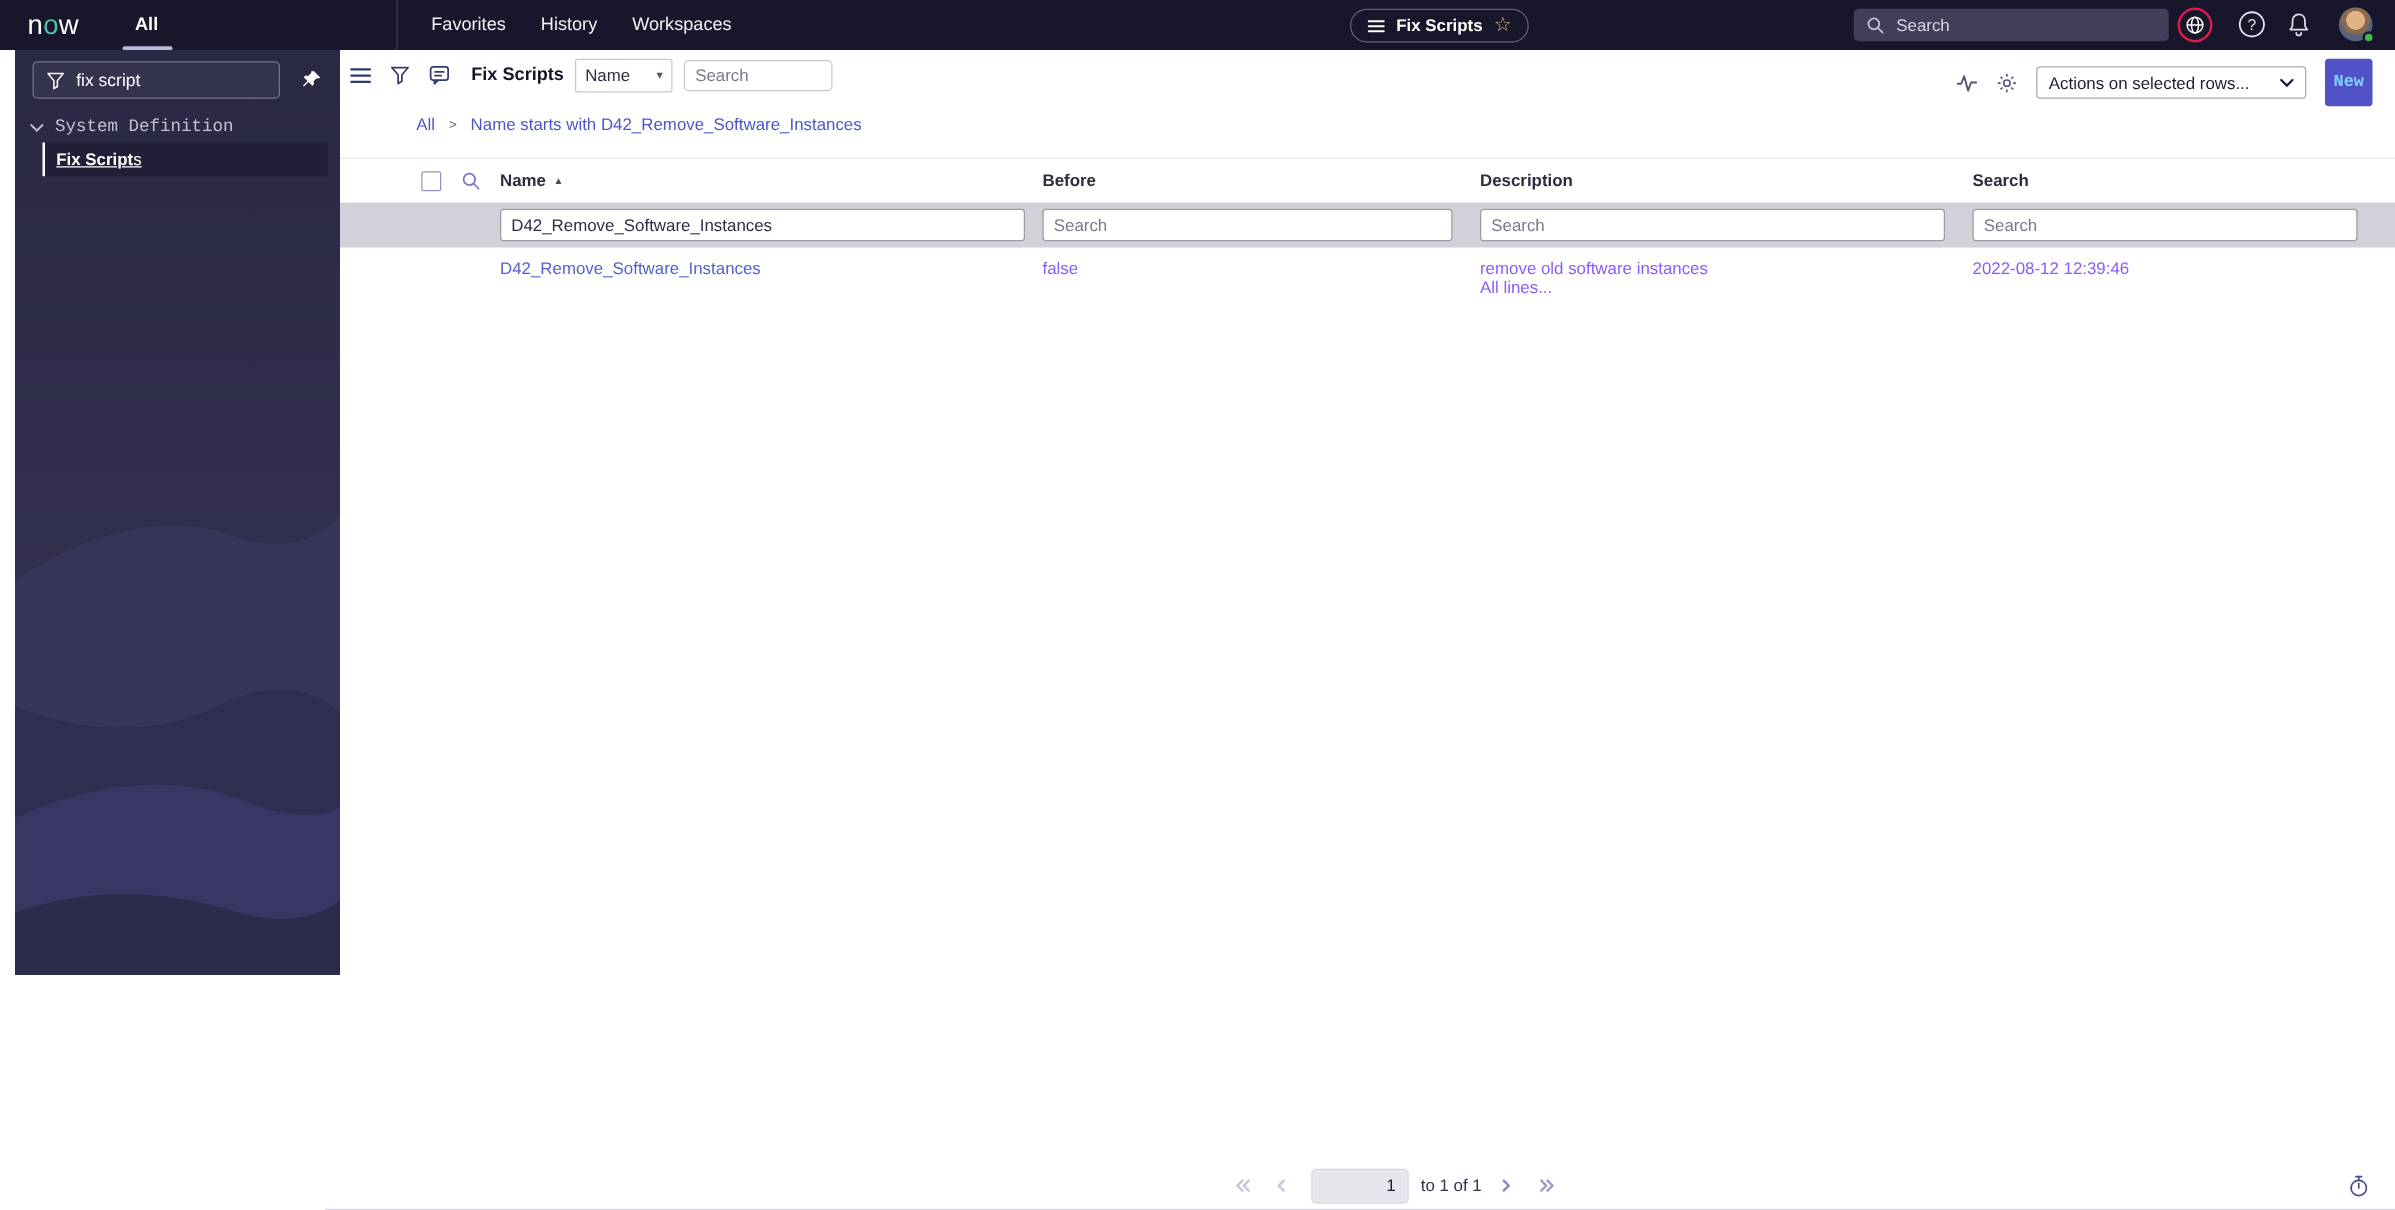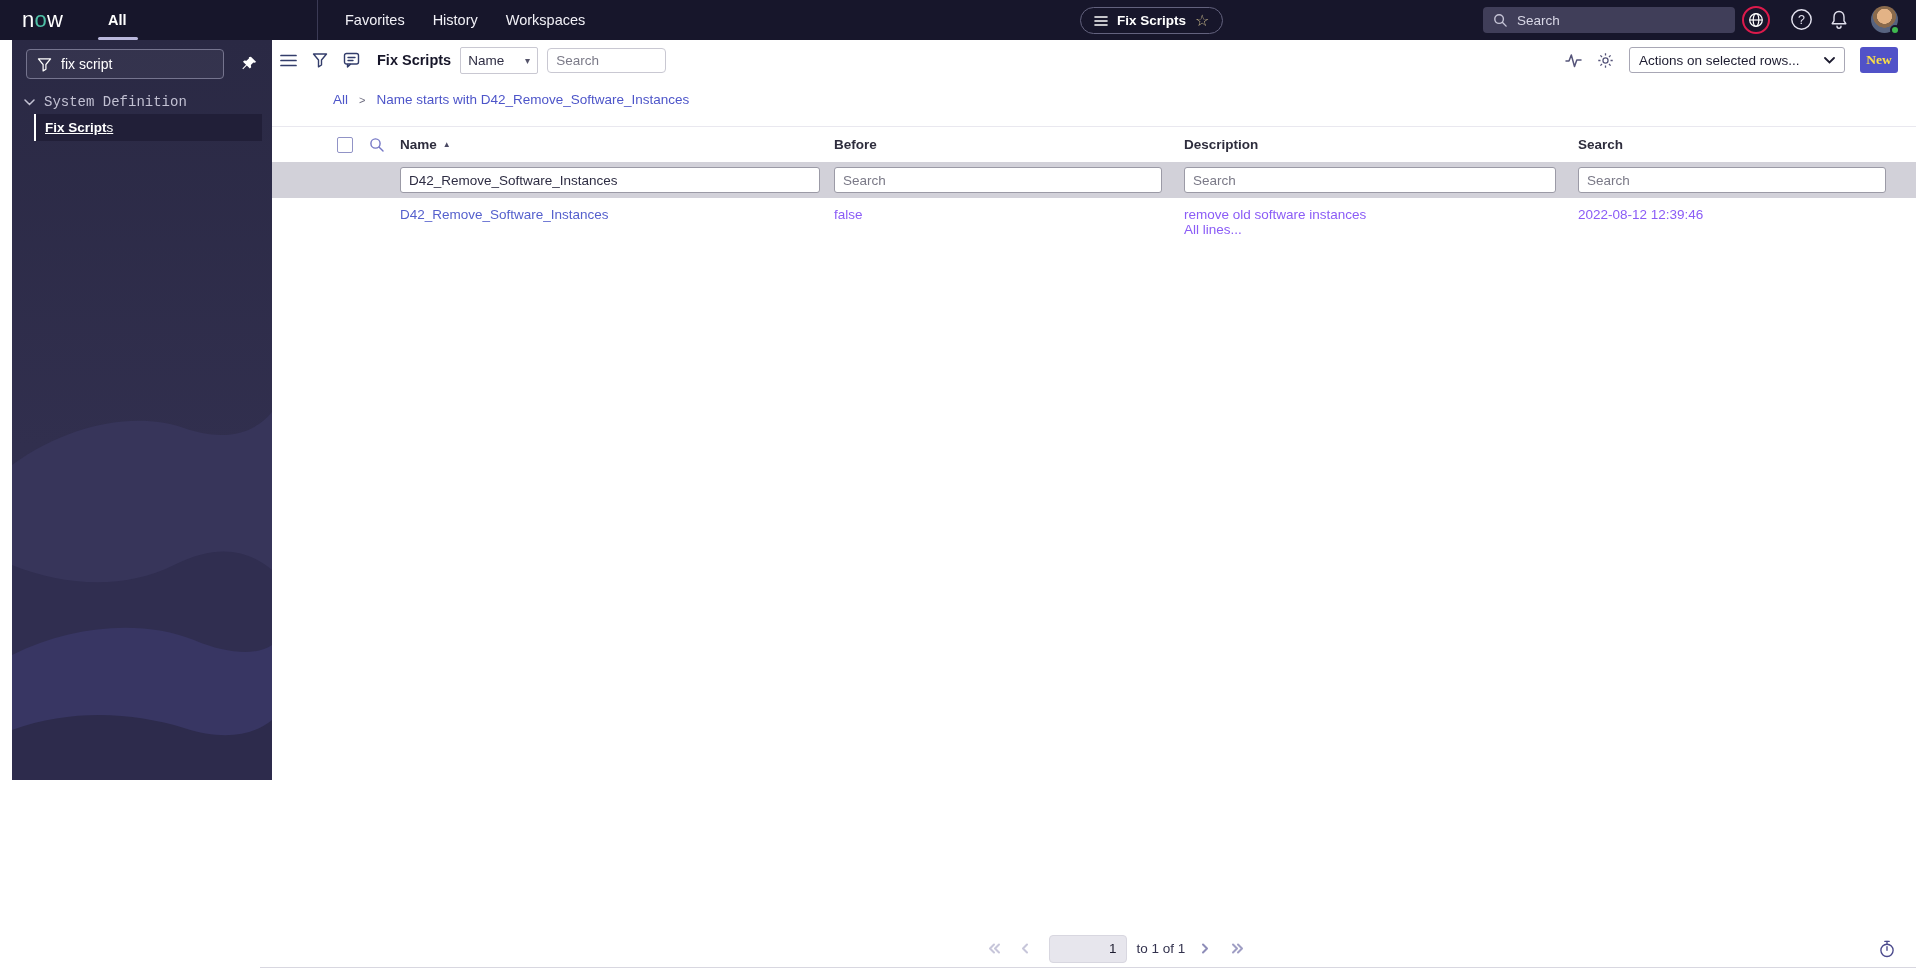--- a/index.html
+++ b/index.html
@@ -115,22 +115,22 @@
   }
   .tb-search::placeholder { color:#7b7a88; }
   .tb-right { position:absolute; right:18px; top:7px; display:flex; align-items:center; gap:15px; }
   .tb-util { color:#56557a; cursor:pointer; }
   .actions-select {
     width:216px; height:26px; border:1px solid #a8a7b5; border-radius:3px; background:#fff;
     display:flex; align-items:center; justify-content:space-between; padding:0 9px;
     font-size:13.5px; color:#1d1c30; cursor:pointer;
   }
   .new-btn {
-    width:38px; height:26px; background:#5152c8; color:#fde047; border:none; border-radius:3px;
-    font-weight:bold; font-size:13.5px; font-family:Liberation Serif, serif; cursor:pointer;
+    width:38px; height:38px; background:#5152c8; color:#7dd3fc; border:none; border-radius:3px;
+    font-weight:bold; font-size:13.5px; font-family:Liberation Mono, monospace; cursor:pointer;
   }
 
   
   .breadcrumb {
     position:absolute; left:73px; top:52px; display:flex; align-items:center; gap:11px;
     font-size:13.5px;
   }
   .bc-link { color:#4d55c9; cursor:pointer; }
   .bc-sep { color:#6b6a7e; font-size:11px; }
 

